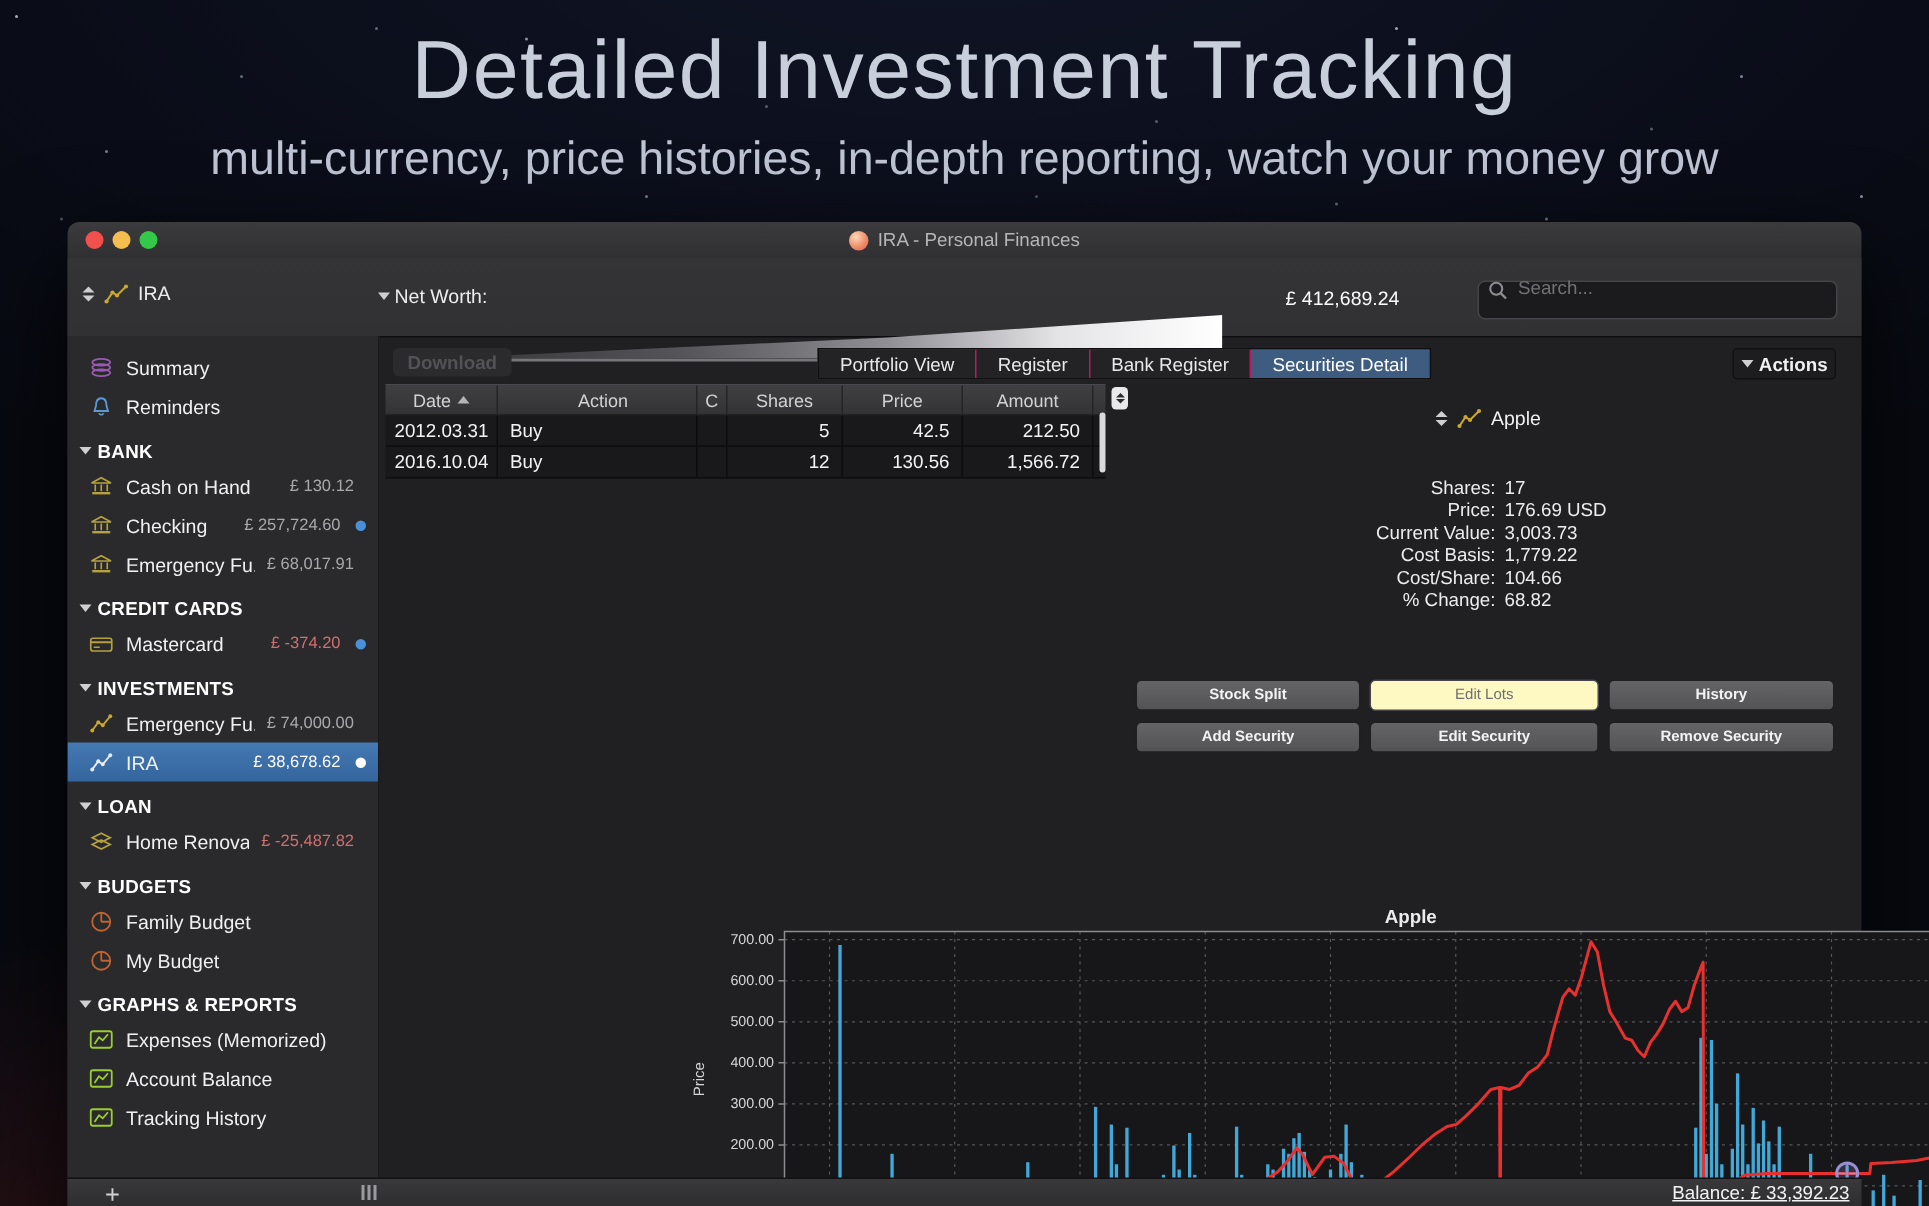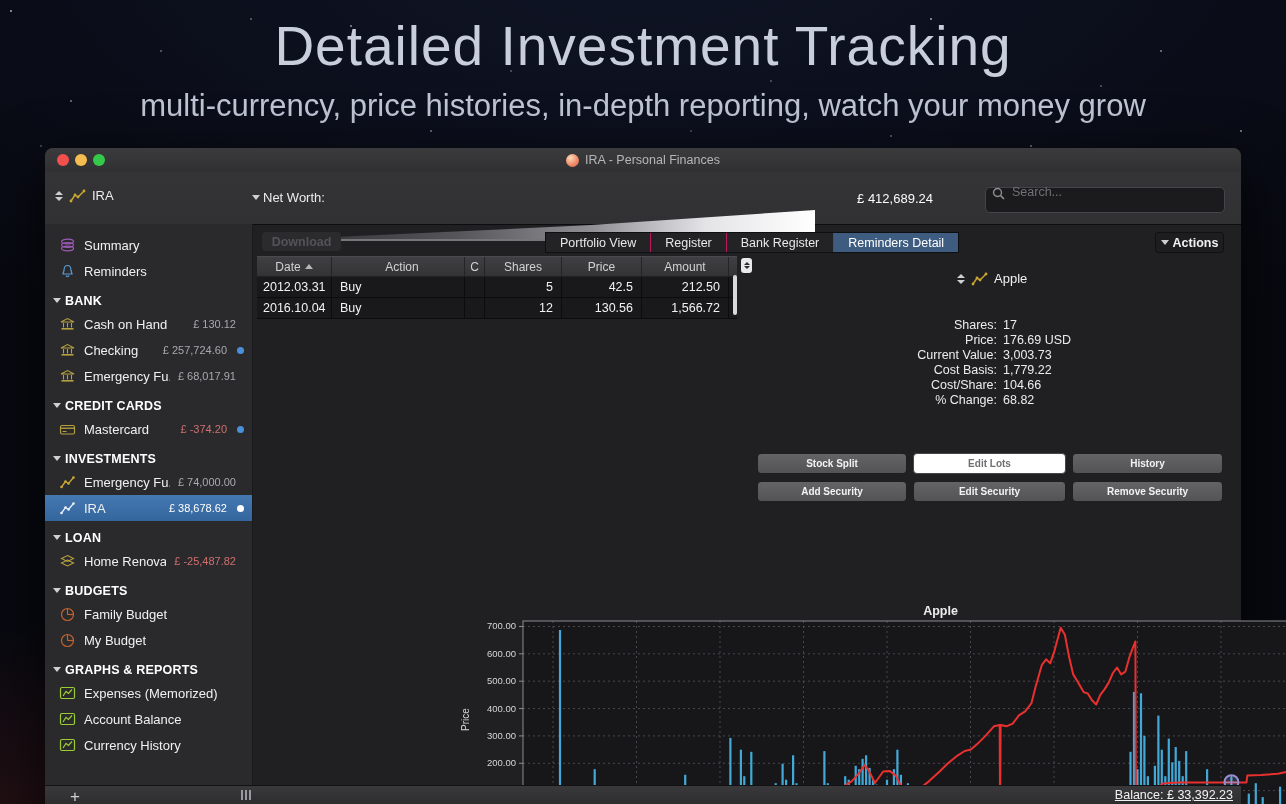--- a/index.html
+++ b/index.html
@@ -62,21 +62,21 @@
   .srow .dot.hide{visibility:hidden;margin-left:0;width:0;}
   .srow.sel{background:linear-gradient(#4579b2,#34659d);}
   .srow.sel .amt{color:#fff;} .srow.sel .dot{background:#fff;}
   .shead{height:21px;margin-top:6px;display:flex;align-items:center;gap:4px;padding-left:8px;
     color:#fff;font-weight:bold;font-size:12.5px;letter-spacing:.2px;}
   .shead .caret-down{border-top-color:#d0d0d3;}
   
   .main{position:absolute;left:208px;top:76px;width:988px;height:561px;}
   .btn{background:linear-gradient(#646467,#535356);border:1px solid #1f1f21;border-radius:4px;
     color:#f2f2f4;font-size:10px;font-weight:bold;display:flex;align-items:center;justify-content:center;}
-  .btn.disabled{background:#ffffff;border:1px solid #46464a;color:#6f6f73;font-weight:bold;}
+  .btn.disabled{background:#fef9c3;border:1px solid #46464a;color:#6f6f73;font-weight:normal;}
   .download{position:absolute;left:9px;top:8px;width:79px;height:19px;background:#2b2b2e;border:none;
     color:#535357;font-size:12.5px;font-weight:bold;border-radius:4px;display:flex;align-items:center;justify-content:center;}
   .tabs{position:absolute;left:292px;top:8px;height:19px;display:flex;background:#be185d;gap:1px;border:1px solid #0f0f11;}
   .tab{padding:0 14px;display:flex;align-items:center;background:#232326;color:#e8e8ea;font-size:12.5px;}
   .tab.active{background:#3d5c80;color:#fff;}
   .actions{position:absolute;right:17px;top:8px;width:67px;height:19px;background:#1d1d20;border:1px solid #111;
     border-radius:3px;color:#f0f0f2;font-size:12.5px;font-weight:bold;display:flex;align-items:center;justify-content:center;gap:4px;}
   
   .tablewrap{position:absolute;left:4px;top:32px;width:480px;}
   .thead{display:flex;height:19px;background:linear-gradient(#404043,#333336);border-top:1px solid #4a4a4e;
@@ -352,33 +352,33 @@
           </span>
         <span class="lbl">Account Balance</span>
       </div>
       <div class="srow">
         <span class="ic">
             <svg class="ic" width="16" height="14" viewBox="0 0 16 14">
               <rect x="1" y="1.5" width="14" height="11" rx="1.5" fill="none" stroke="#9acd32" stroke-width="1.2"></rect>
               <polyline points="3.5,10 6.5,5.5 9,7.5 12.5,3.5" fill="none" stroke="#9acd32" stroke-width="1.2"></polyline>
             </svg>
           </span>
-        <span class="lbl">Currency History</span>
+        <span class="lbl">Tracking History</span>
       </div>
     </div>
   </div>
 
   <div class="main">
     <div class="download">Download</div>
 
     <div class="tabs">
       <div class="tab">Portfolio View</div>
       <div class="tab">Register</div>
       <div class="tab">Bank Register</div>
-      <div class="tab active">Reminders Detail</div>
+      <div class="tab active">Securities Detail</div>
     </div>
 
     <div class="actions">
       <span class="caret-down"></span>
       <span>Actions</span>
     </div>
 
     <div class="tablewrap">
       <div class="thead">
         <div class="c cw-date">

